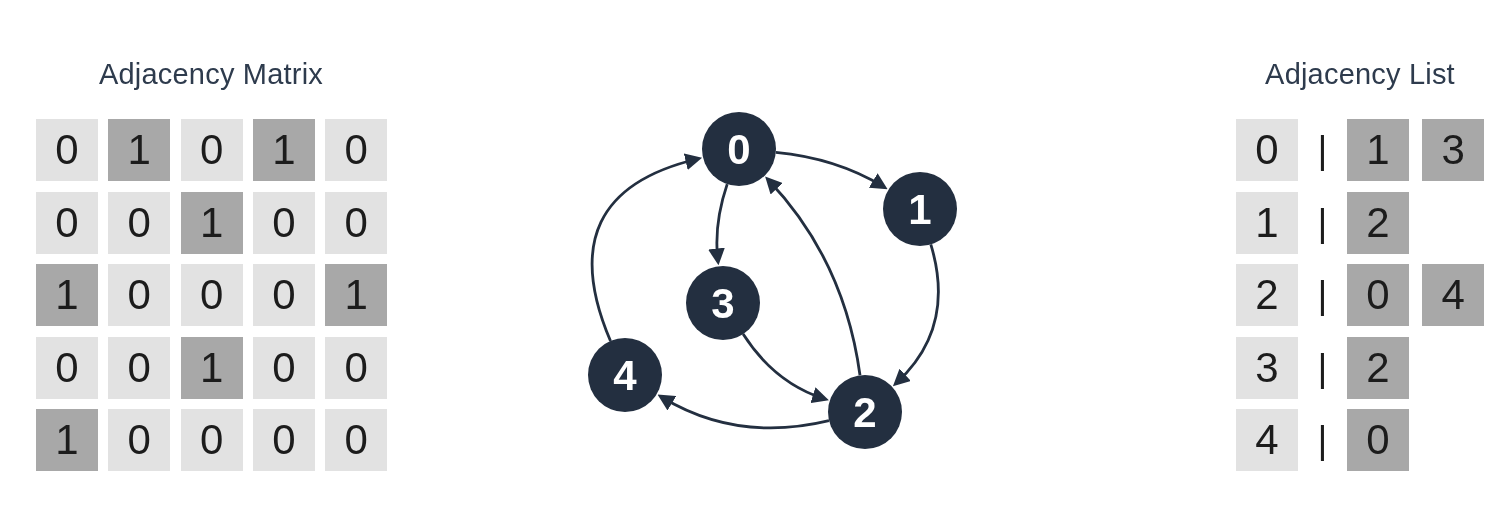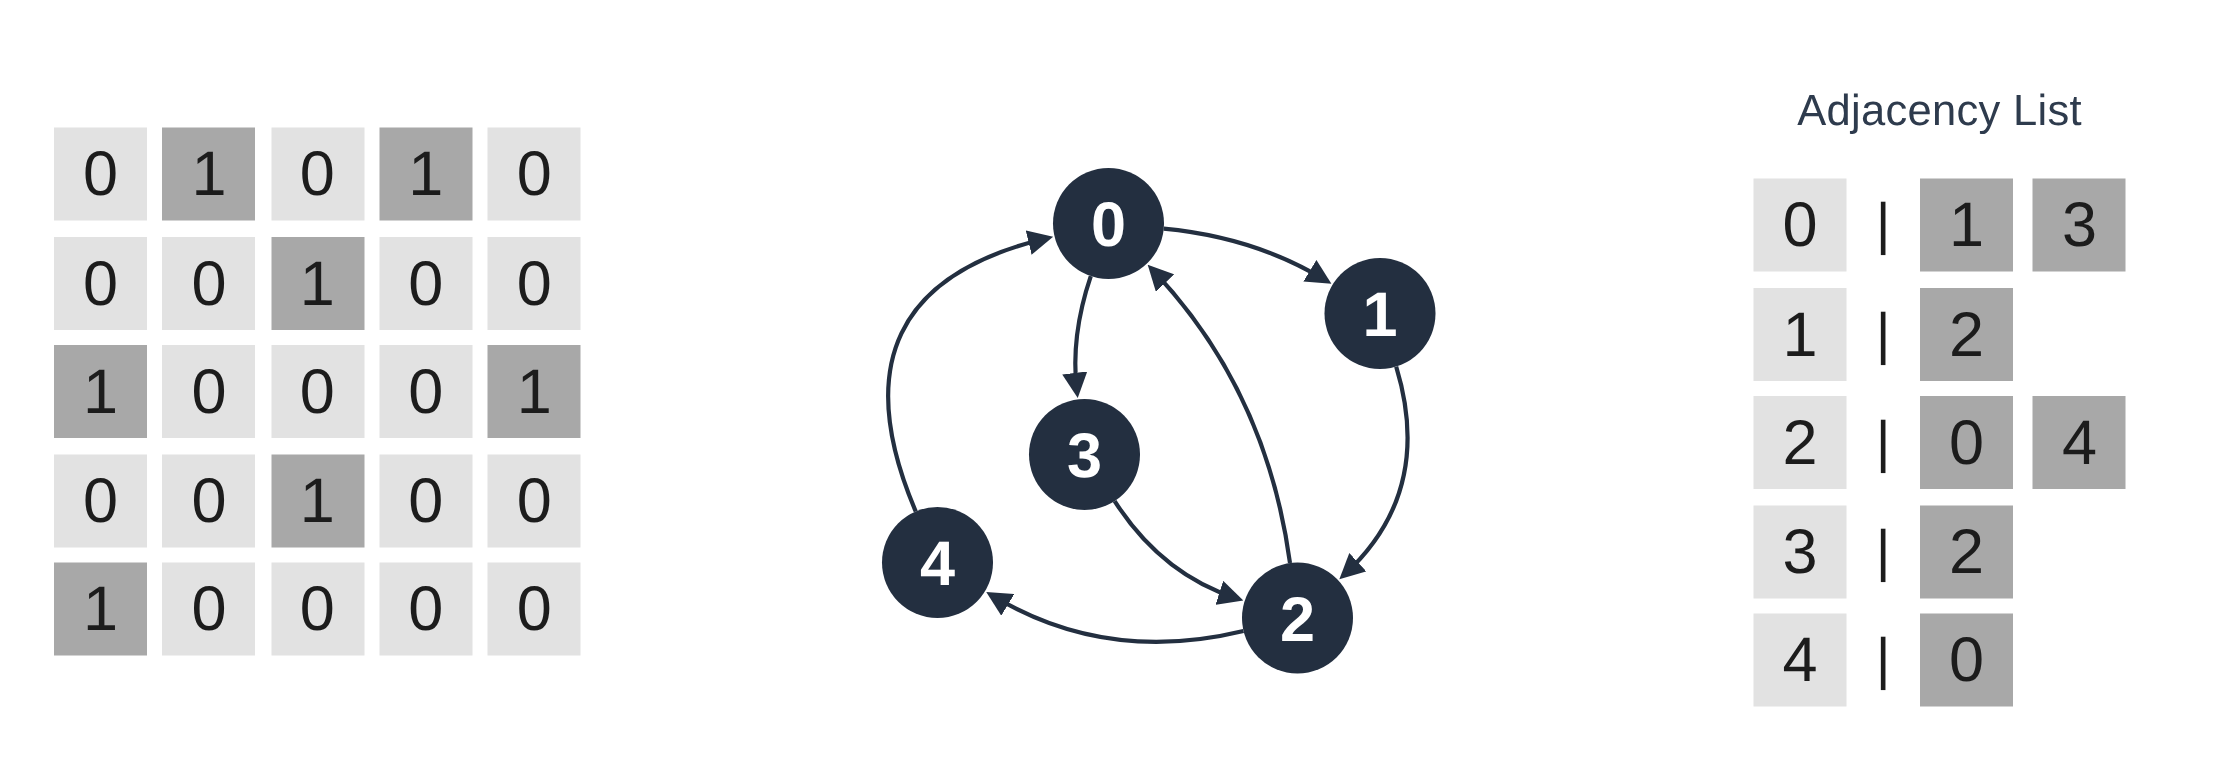--- a/index.html
+++ b/index.html
@@ -38,21 +38,21 @@
   .graph-svg { position: absolute; left: 0; top: 0; }
   .edge { fill: none; stroke: var(--edge-color, #232f40); stroke-width: 2.8px; }
   .node-circle { fill: var(--node-fill, #232f40); }
   .node-label {
     fill: var(--node-label, #ffffff);
     font-family: "Liberation Sans", "DejaVu Sans", sans-serif;
     font-size: 42px; font-weight: bold;
     text-anchor: middle;
   }
 
-  .list-panel { left: 1155px; width: 248px; padding-left: 14px; }
+  .list-panel { left: 1222px; width: 248px; padding-left: 14px; }
   .list-rows { margin-top: 28px; }
   .list-row {
     display: flex; align-items: center;
     height: 62px; margin-bottom: 10.5px;
   }
   .list-row .node-cell { width: 62px; height: 62px; flex: 0 0 62px; }
   .divider-wrap {
     width: 49px; flex: 0 0 49px; height: 62px;
     display: flex; align-items: center; justify-content: center;
   }
@@ -62,20 +62,21 @@
   }
   .neighbors { display: flex; gap: 13.3px; }
   .neighbors .cell { width: 62px; height: 62px; }
 </style>
 </head>
 <body style="--bg: #ffffff; --title-color: #2e3b4d; --node-fill: #232f40; --edge-color: #232f40; --node-label: #ffffff; --cell-zero: #e2e2e2; --cell-one: #a8a8a8; --cell-text: #1c1c1c;">
 
 <div class="canvas">
 
   <section class="panel matrix-panel">
+    <h2 class="panel-title">Adjacency Matrix</h2>
     <div class="matrix-grid">
         <div class="cell zero">0</div>
         <div class="cell one">1</div>
         <div class="cell zero">0</div>
         <div class="cell one">1</div>
         <div class="cell zero">0</div>
         <div class="cell zero">0</div>
         <div class="cell zero">0</div>
         <div class="cell one">1</div>
         <div class="cell zero">0</div>

